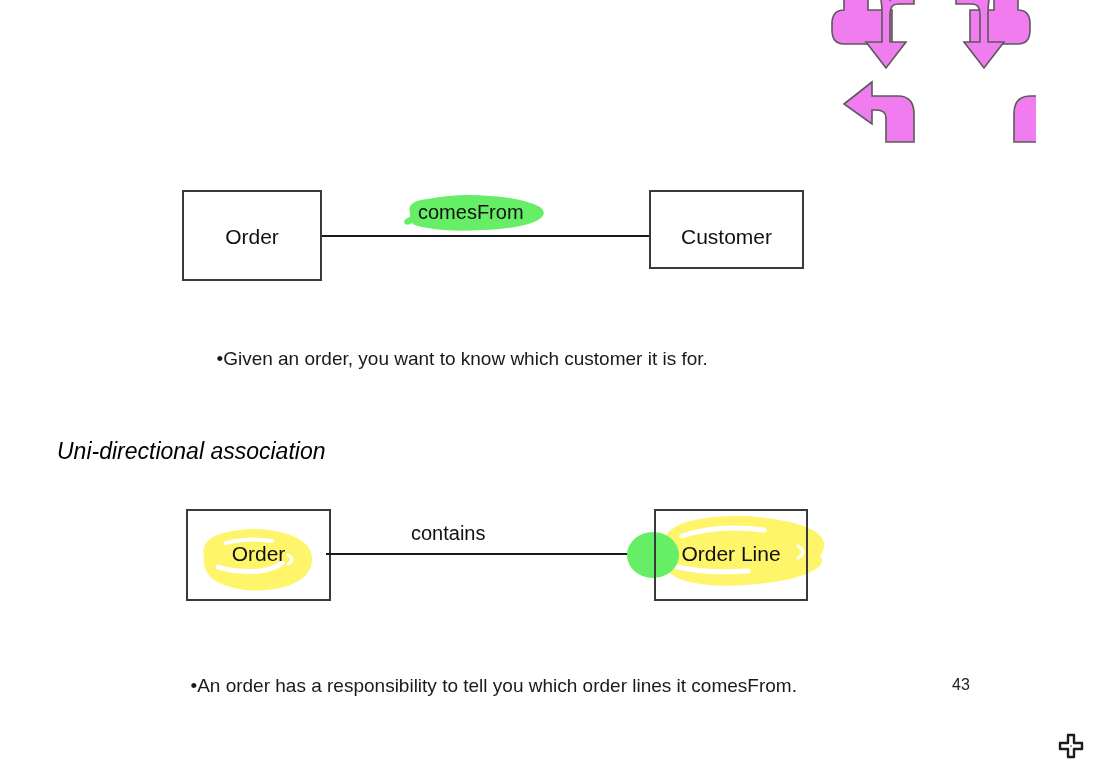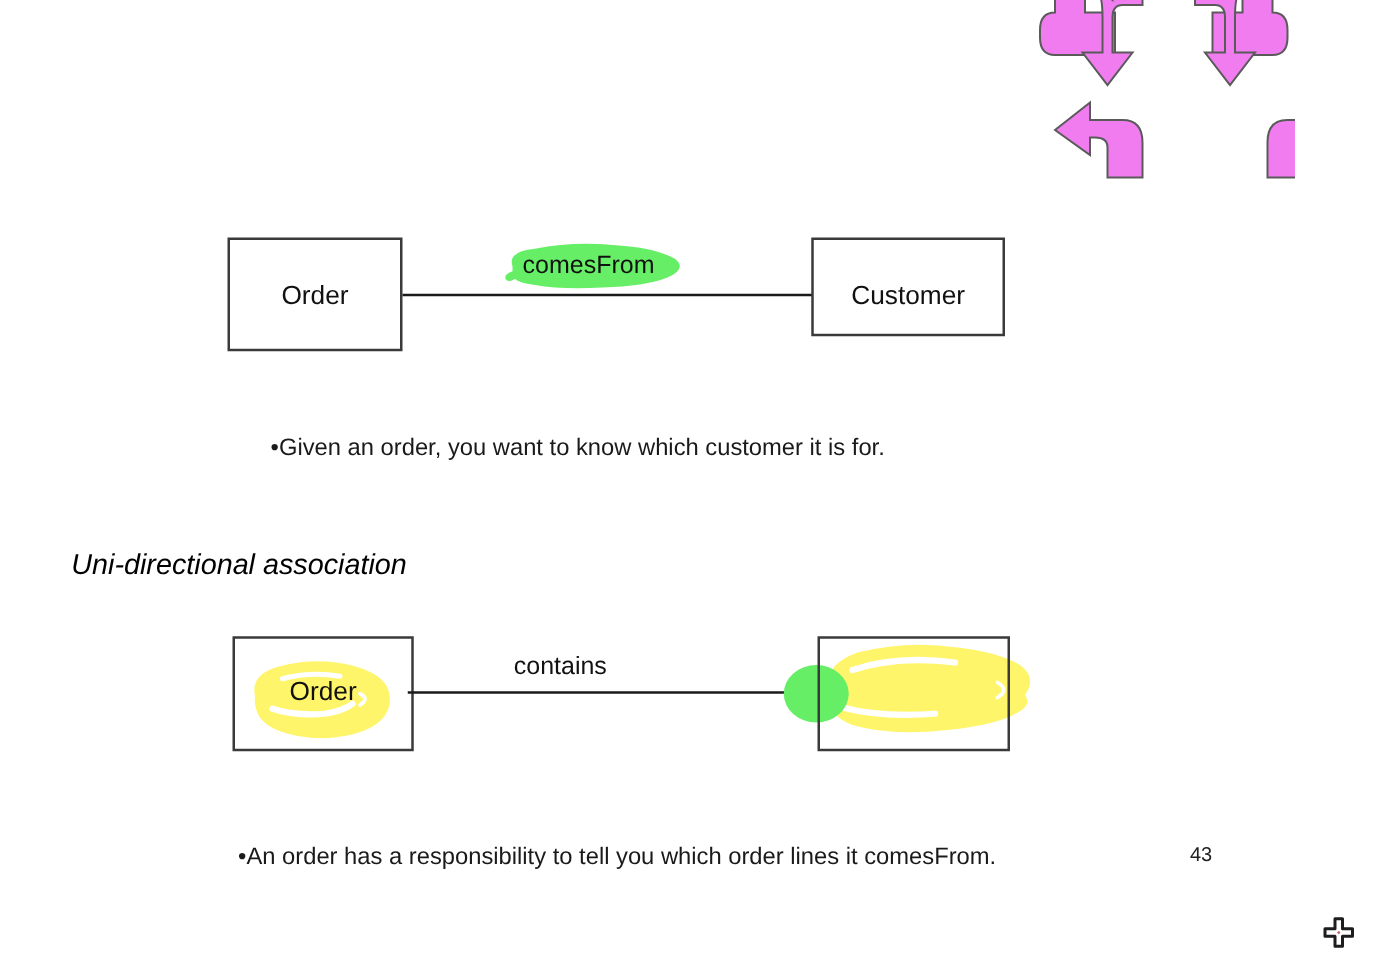--- a/index.html
+++ b/index.html
@@ -239,20 +239,21 @@
   </div>
 
   <div class="blob" id="blob-green-arrowhead">
     <svg width="58" height="49" viewBox="0 0 58 49" xmlns="http://www.w3.org/2000/svg">
       <ellipse cx="28" cy="24" rx="26" ry="23" fill="#66ee66"></ellipse>
     </svg>
   </div>
 
   <div class="uml-box" id="box-orderline"></div>
 
+  <div style="position:absolute;left:654px;top:541px;width:154px;text-align:center;font-size:21px;line-height:25px;color:#111111;">Order Line</div>
 
   <div class="bullet-line" id="bullet-3">
     <span class="dot">•</span><span>An order has a responsibility to tell you which order lines it comesFrom.</span>
   </div>
 
   <div class="page-number">43</div>
 
   <div id="plus-icon">
     <svg width="26" height="26" viewBox="0 0 26 26" xmlns="http://www.w3.org/2000/svg">
       <path d="M10 2 L16 2 L16 10 L24 10 L24 16 L16 16 L16 24 L10 24 L10 16 L2 16 L2 10 L10 10 Z" fill="#ffffff" stroke="#1d1d1d" stroke-width="2.4" stroke-linejoin="round"></path>

